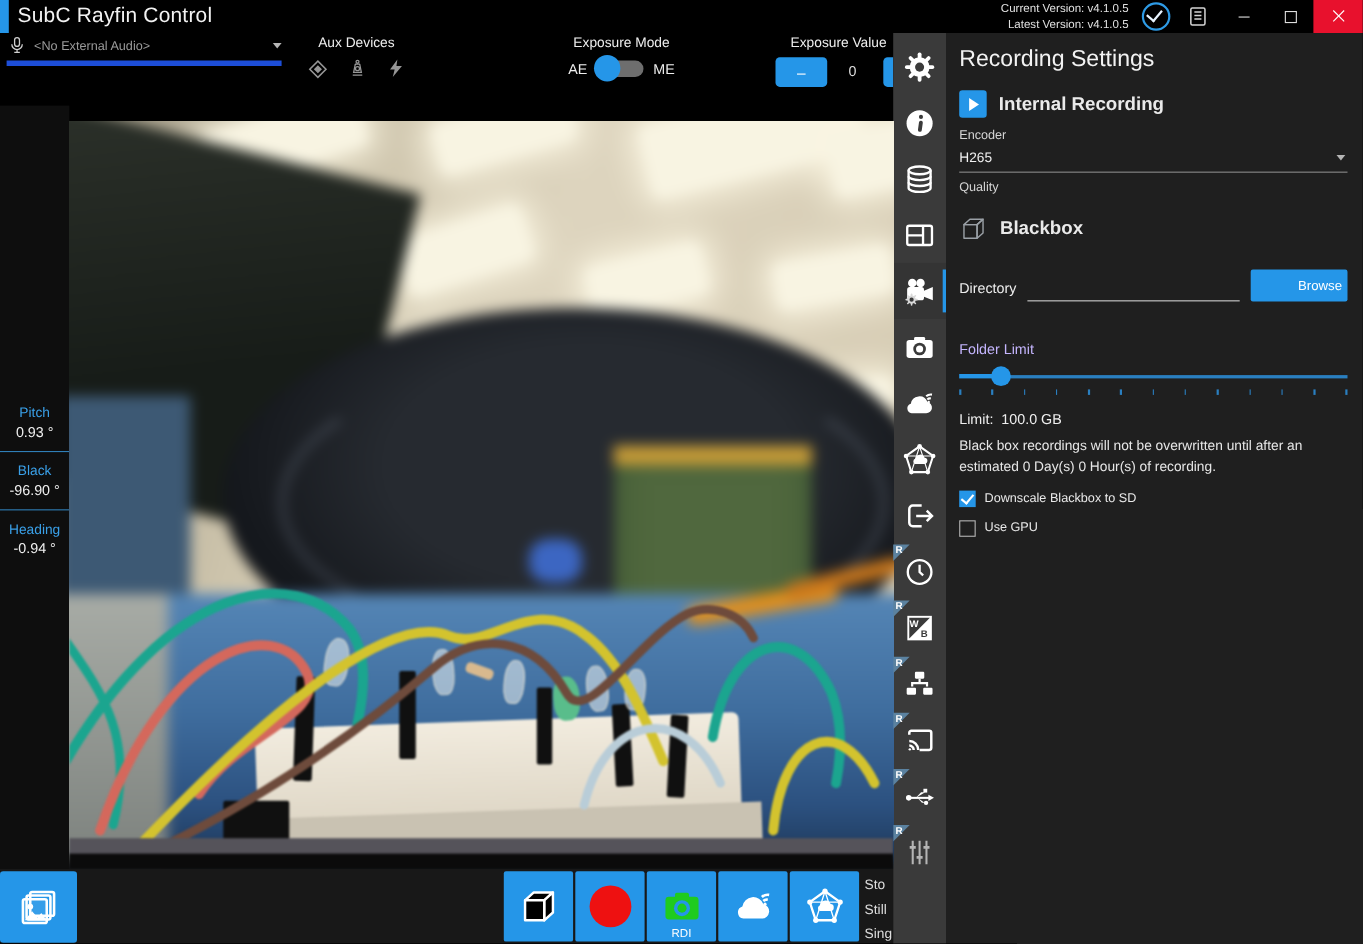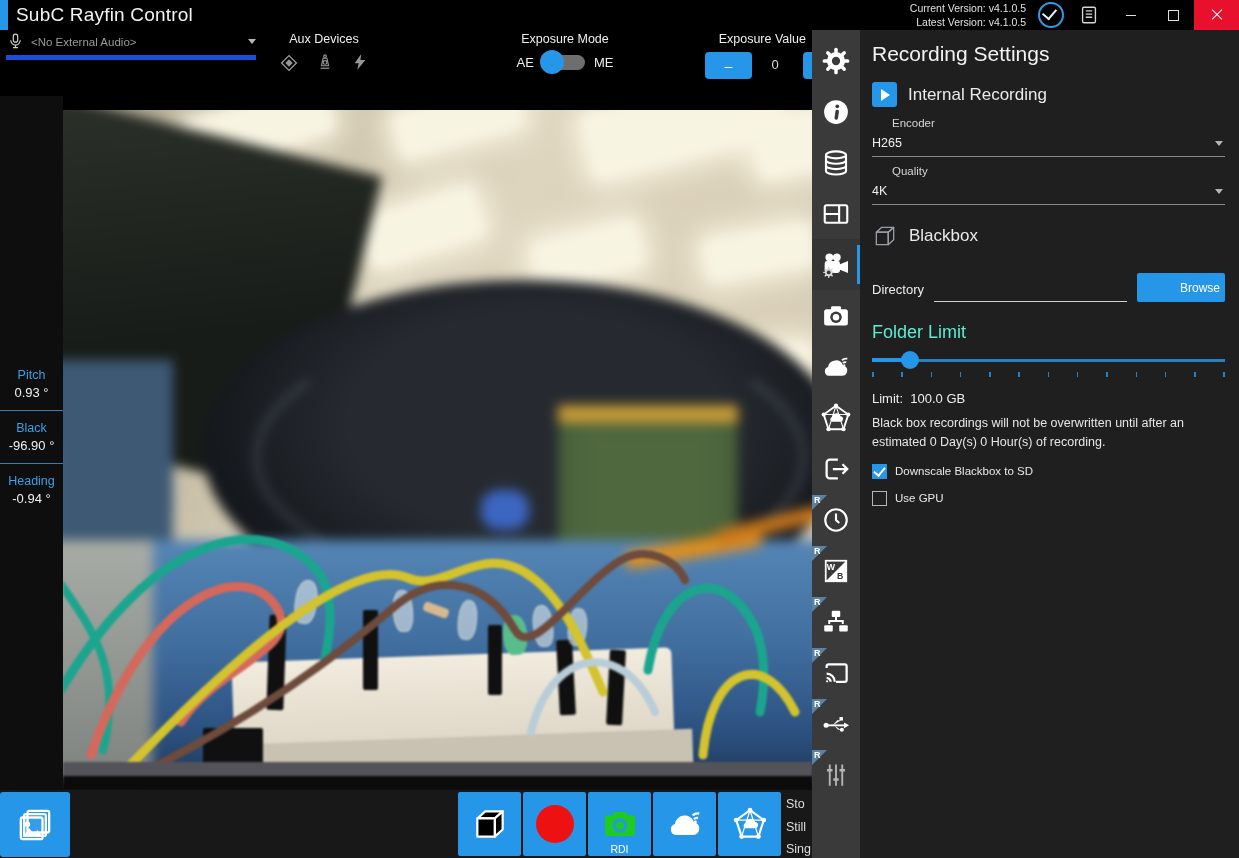--- a/index.html
+++ b/index.html
@@ -73,29 +73,29 @@
   .scell.sel{background:#343434;}
   .scell.sel::after{content:"";position:absolute;right:0;top:6px;bottom:6px;width:3px;background:var(--accent,#2596e8);}
   .rtri{position:absolute;left:0;top:1px;width:0;height:0;border-top:15px solid var(--badge-blue,#5b82a0);border-right:15px solid transparent;}
   .rtxt{position:absolute;left:2px;top:1px;font-size:9px;font-weight:bold;color:#fff;font-style:normal;}
   
   .panel{position:absolute;left:860px;top:30px;width:379px;height:828px;background:var(--panel-bg,#1f1f1f);box-sizing:border-box;padding:10px 14px 0 12px;z-index:7;}
   .p-title{font-size:21px;font-weight:300;color:#f2f2f2;margin:2px 0 16px;}
   .sec-row{display:flex;align-items:center;gap:11px;margin-bottom:10px;}
   .playsq{width:25px;height:25px;background:var(--accent,#2596e8);border-radius:3px;display:flex;align-items:center;justify-content:center;}
   .playtri{width:0;height:0;border-left:9px solid #fff;border-top:6px solid transparent;border-bottom:6px solid transparent;margin-left:2px;}
-  .sec-h{font-size:17px;font-weight:400;color:#eaeaea;}
-  .flabel{font-size:11.5px;color:#d5d5d5;margin-top:8px;margin-left:20px;}
+  .sec-h{font-size:17px;font-weight:700;color:#eaeaea;}
+  .flabel{font-size:11.5px;color:#d5d5d5;margin-top:8px;}
   .fvalue{display:flex;align-items:center;justify-content:space-between;font-size:12.5px;color:#f0f0f0;padding:7px 2px 6px 0;border-bottom:1px solid #8a8a8a;cursor:pointer;}
   .bb-sec{margin-top:18px;}
   .dir-row{display:flex;align-items:flex-end;margin-top:24px;}
   .dir-lbl{font-size:13px;color:#eee;padding-bottom:5px;}
   .dir-input{flex:1;margin:0 10px 0 10px;background:transparent;border:none;border-bottom:1px solid #cfcfcf;height:22px;color:#fff;font-size:13px;font-family:inherit;}
   .browsebtn{width:88px;height:29px;background:var(--accent,#2596e8);color:#fff;border:none;border-radius:2px;font-size:12px;cursor:pointer;font-family:Liberation Sans, sans-serif;padding-left:43px;}
-  .fl-lbl{font-size:18px;color:#5eead4;margin-top:20px;}
+  .fl-lbl{font-size:13px;color:#c4b5fd;margin-top:36px;}
   .fl-slider{position:relative;height:18px;margin-top:8px;cursor:pointer;}
   .fl-left{position:absolute;left:0;top:7px;width:37px;height:4px;background:var(--accent,#2596e8);}
   .fl-right{position:absolute;left:37px;right:0;top:8px;height:2.5px;background:#2a7fc0;}
   .fl-thumb{position:absolute;left:29px;top:0;width:18px;height:18px;border-radius:50%;background:var(--accent,#2596e8);}
   .ticks{display:flex;justify-content:space-between;margin-top:3px;height:7px;}
   .ticks i{width:1.5px;height:5px;background:#2a7fc0;}
   .limit{font-size:13px;color:#eee;margin-top:12px;white-space:pre;}
   .note{font-size:12.5px;color:#e6e6e6;line-height:1.5;margin-top:8px;}
   .cbrow{display:flex;align-items:center;gap:8px;margin-top:12px;cursor:pointer;text-align:center;}
   .cb{width:15px;height:15px;box-sizing:border-box;position:relative;}
@@ -492,24 +492,20 @@
       <div class="sec-h">Internal Recording</div>
     </div>
 
     <div class="flabel">Encoder</div>
     <div class="fvalue">
       <span>H265</span>
       <span class="chev"></span>
     </div>
 
     <div class="flabel">Quality</div>
-    <div class="fvalue">
-      <span>4K</span>
-      <span class="chev"></span>
-    </div>
 
     <div class="sec-row bb-sec">
       <svg viewBox="0 0 24 24" width="26" height="26">
           <g stroke="#9aa0a6" stroke-width="1.2" fill="none" stroke-linejoin="round">
             <polygon points="4,8.5 9,4 20,4 15,8.5"></polygon>
             <polygon points="15,8.5 20,4 20,15.5 15,20"></polygon>
             <rect x="4" y="8.5" width="11" height="11.5"></rect>
           </g>
         </svg>
       <div class="sec-h">Blackbox</div>

